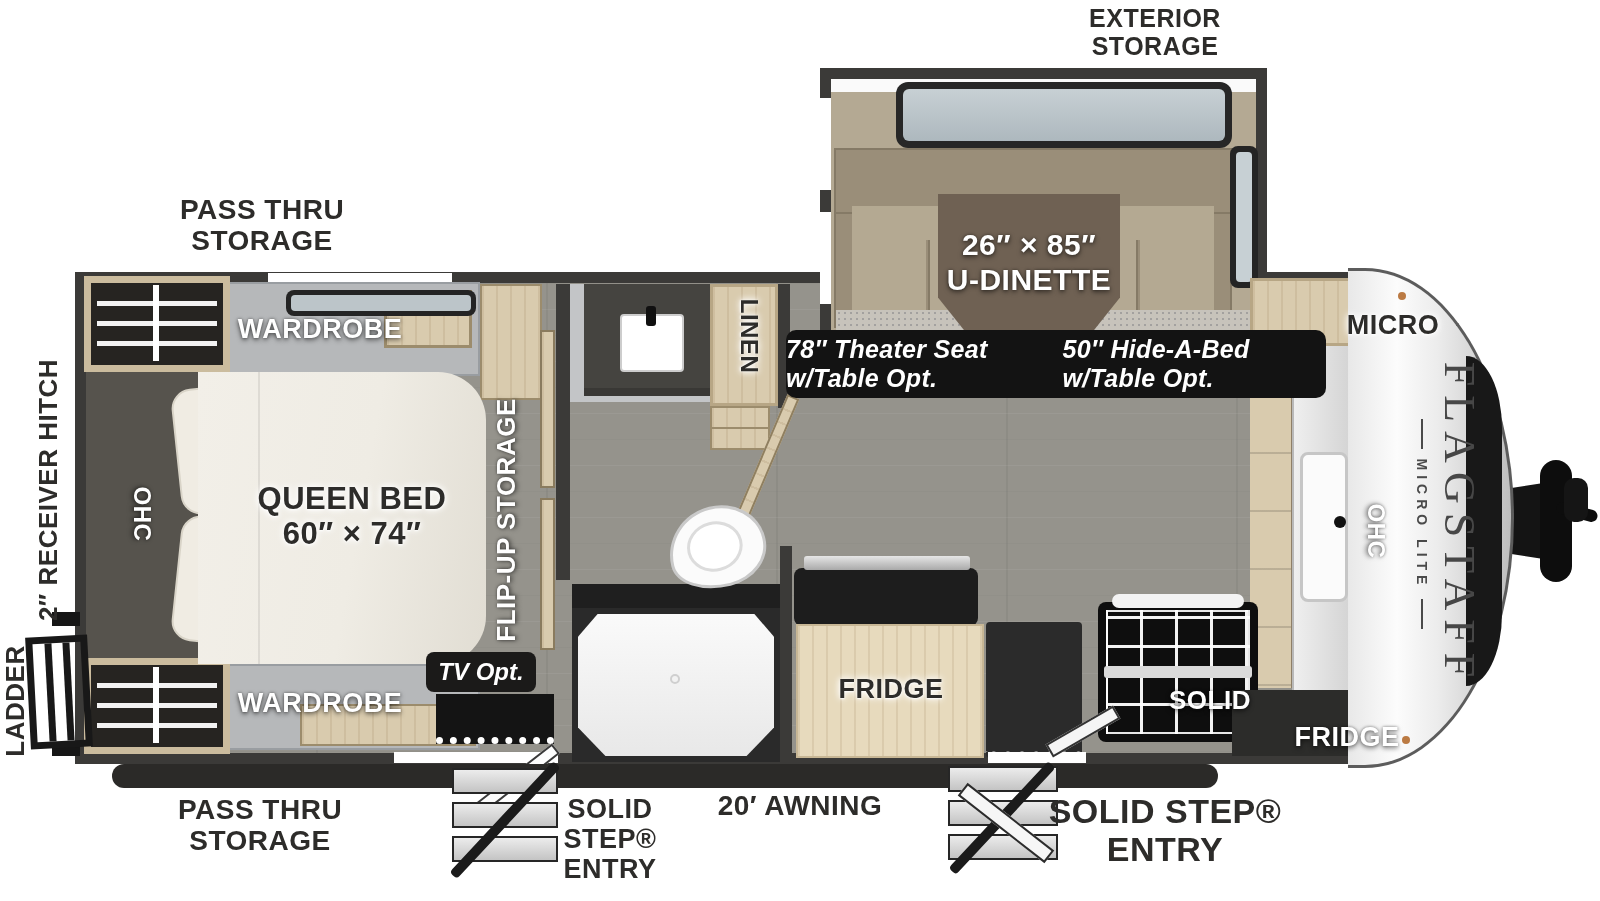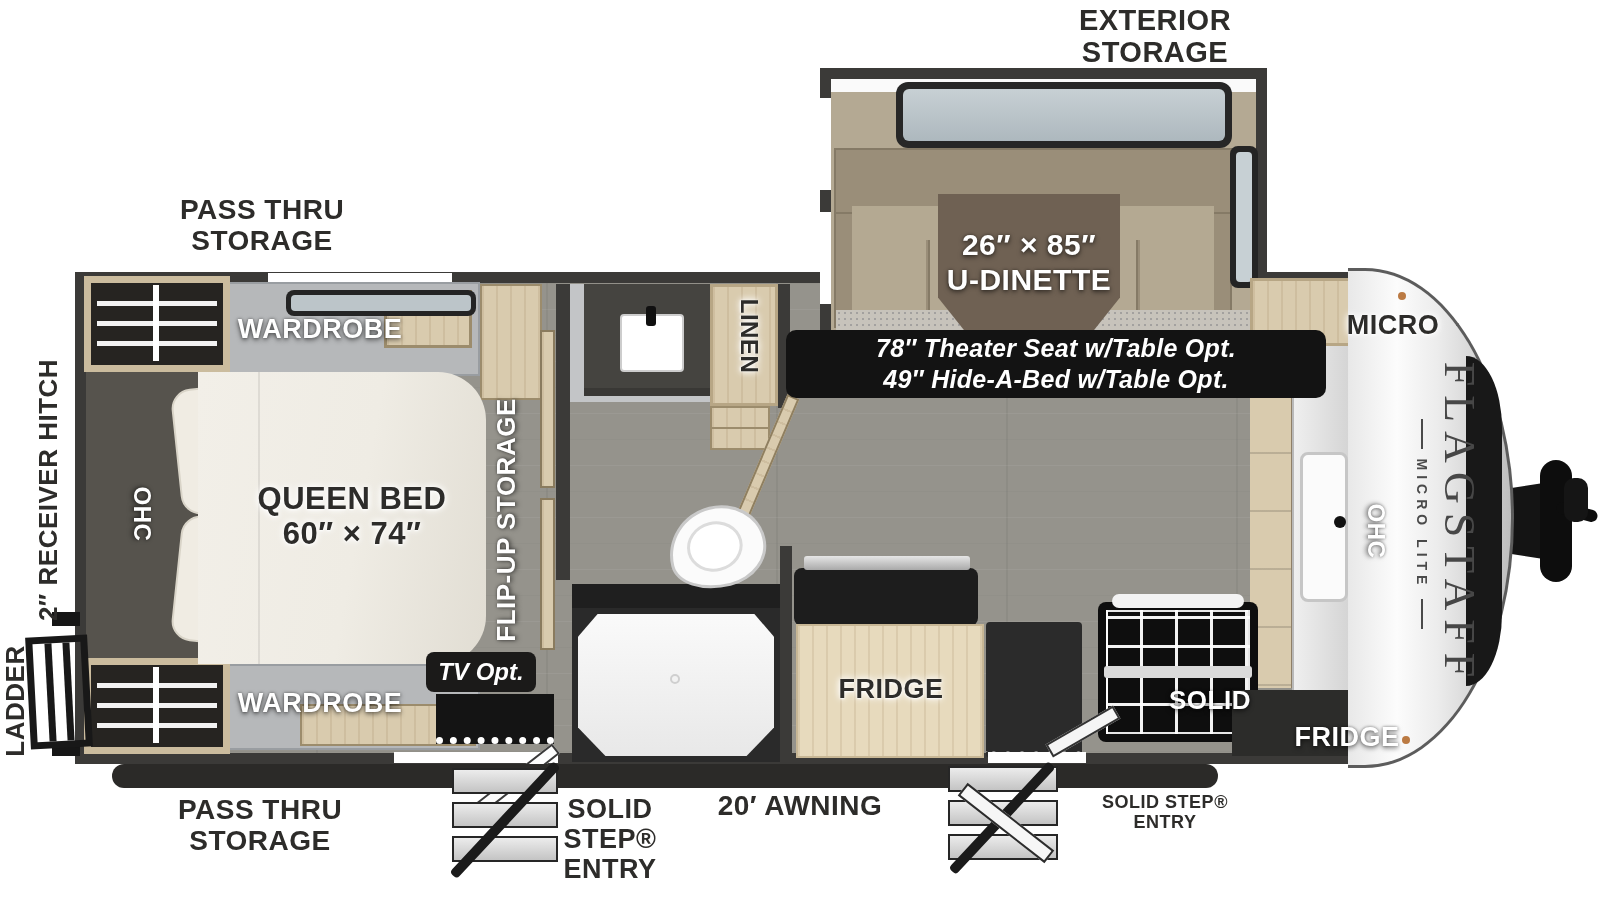--- a/index.html
+++ b/index.html
@@ -56,23 +56,23 @@
               clip-path:polygon(0 0,100% 0,100% 74%,84% 100%,16% 100%,0 74%);"></div>
   <div class="wlbl" style="left:929px;top:228px;width:200px;font-size:30px;">26″ × 85″
 U-DINETTE</div>
   <div class="abs" style="left:1230px;top:146px;width:28px;height:142px;background:#242424;border-radius:8px;z-index:3;">
     <div class="abs" style="left:6px;top:6px;width:16px;height:130px;background:var(--glass);border-radius:4px;"></div>
   </div>
   <div class="abs" style="left:820px;top:98px;width:11px;height:92px;background:#fff;z-index:5;"></div>
   <div class="abs" style="left:820px;top:212px;width:11px;height:92px;background:#fff;z-index:5;"></div>
 
   <div class="abs" style="left:786px;top:330px;width:540px;height:68px;background:#131313;border-radius:10px;z-index:7;
-              display:flex;flex-direction:column;align-items:center;justify-content:center;gap:2px;">
+              display:flex;flex-direction:row;align-items:center;justify-content:center;gap:2px;">
     <div class="ital" style="color:#fff;font-weight:700;font-size:25px;letter-spacing:.3px;">78″ Theater Seat w/Table Opt.</div>
-    <div class="ital" style="color:#fff;font-weight:700;font-size:25px;letter-spacing:.3px;">49″ Hide-A-Bed w/Table Opt.</div>
+    <div class="ital" style="color:#fff;font-weight:700;font-size:25px;letter-spacing:.3px;">50″ Hide-A-Bed w/Table Opt.</div>
   </div>
 
   <div class="abs" style="left:86px;top:294px;width:114px;height:452px;background:#56534d;z-index:3;"></div>
   <div class="abs" style="left:84px;top:276px;width:146px;height:96px;background:#262421;border:7px solid #cbbc9e;z-index:4;">
     <div class="abs" style="left:6px;top:18px;width:120px;height:5px;background:#f2f2f2;"></div>
     <div class="abs" style="left:6px;top:38px;width:120px;height:5px;background:#f2f2f2;"></div>
     <div class="abs" style="left:6px;top:58px;width:120px;height:5px;background:#f2f2f2;"></div>
     <div class="abs" style="left:62px;top:2px;width:6px;height:76px;background:#fff;"></div>
   </div>
   <div class="abs" style="left:84px;top:658px;width:146px;height:96px;background:#262421;border:7px solid #cbbc9e;z-index:4;">
@@ -208,28 +208,28 @@
     <div class="tread"></div>
     <div class="tread"></div>
   </div>
   <div class="abs" style="left:929px;top:813px;width:146px;height:10px;background:#1b1b1b;border-radius:4px;transform:rotate(-47deg);z-index:9;"></div>
   <div class="abs" style="left:951px;top:815px;width:110px;height:16px;background:#f6f6f6;border:2px solid #2c2c2c;transform:rotate(38deg);z-index:10;"></div>
 
   <div class="lbl glow" style="left:1298px;top:310px;width:190px;font-size:27px;z-index:40;">MICRO</div>
   <div class="wlbl" style="left:1247px;top:722px;width:200px;font-size:27px;z-index:40;">FRIDGE</div>
   <div class="wlbl rot" style="left:1317px;top:518px;width:120px;height:26px;font-size:24px;z-index:40;">OHC</div>
 
-  <div class="lbl" style="left:1005px;top:4px;width:300px;font-size:29px;">EXTERIOR
+  <div class="lbl" style="left:1005px;top:4px;width:300px;font-size:25px;">EXTERIOR
 STORAGE</div>
   <div class="lbl" style="left:112px;top:194px;width:300px;font-size:28px;">PASS THRU
 STORAGE</div>
   <div class="lbl" style="left:110px;top:794px;width:300px;font-size:28px;">PASS THRU
 STORAGE</div>
   <div class="lbl rotm" style="left:-112px;top:476px;width:320px;height:28px;font-size:26px;">2″ RECEIVER HITCH</div>
   <div class="lbl rotm" style="left:-61px;top:688px;width:150px;height:26px;font-size:26px;">LADDER</div>
   <div class="lbl" style="left:520px;top:794px;width:180px;font-size:27px;">SOLID
 STEP®
 ENTRY</div>
   <div class="lbl" style="left:660px;top:790px;width:280px;font-size:28px;">20′ AWNING</div>
-  <div class="lbl" style="left:1040px;top:792px;width:250px;font-size:18px;">SOLID STEP®
+  <div class="lbl" style="left:1040px;top:792px;width:250px;font-size:34px;">SOLID STEP®
 ENTRY</div>
 
 </div>
 
 </body></html>

